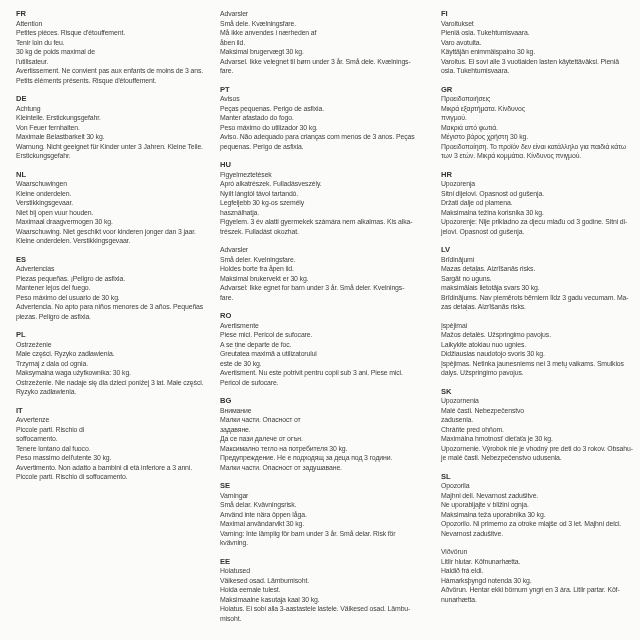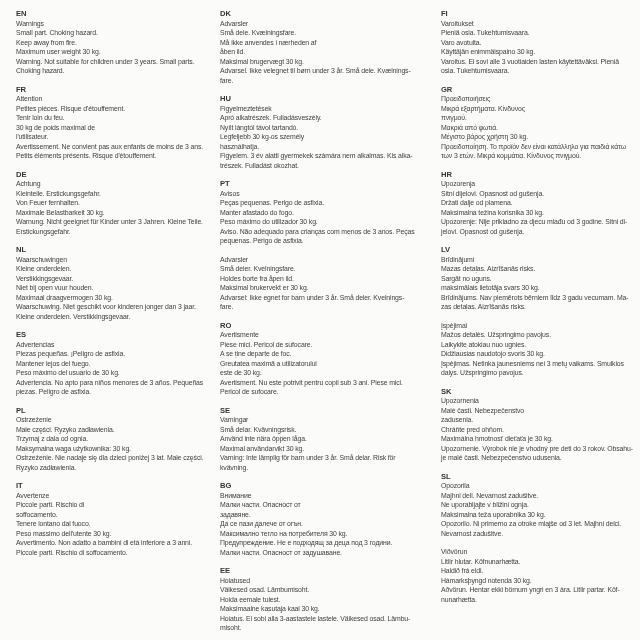--- a/index.html
+++ b/index.html
@@ -42,29 +42,20 @@
     white-space: nowrap;
     color: #414141;
   }
 </style>
 </head>
 <body>
 
 <div class="page">
   <div class="col col-1">
       <div class="lang-block">
-        <span class="lang-code">EN</span>
-        <div class="warning-line">Warnings</div>
-        <div class="warning-line">Small part. Choking hazard.</div>
-        <div class="warning-line">Keep away from fire.</div>
-        <div class="warning-line">Maximum user weight 30 kg.</div>
-        <div class="warning-line">Warning. Not suitable for children under 3 years. Small parts.</div>
-        <div class="warning-line">Choking hazard.</div>
-      </div>
-      <div class="lang-block">
         <span class="lang-code">FR</span>
         <div class="warning-line">Attention</div>
         <div class="warning-line">Petites pièces. Risque d'étouffement.</div>
         <div class="warning-line">Tenir loin du feu.</div>
         <div class="warning-line">30 kg de poids maximal de</div>
         <div class="warning-line">l'utilisateur.</div>
         <div class="warning-line">Avertissement. Ne convient pas aux enfants de moins de 3 ans.</div>
         <div class="warning-line">Petits éléments présents. Risque d'étouffement.</div>
       </div>
       <div class="lang-block">
@@ -110,86 +101,85 @@
         <div class="warning-line">Piccole parti. Rischio di</div>
         <div class="warning-line">soffocamento.</div>
         <div class="warning-line">Tenere lontano dal fuoco.</div>
         <div class="warning-line">Peso massimo dell'utente 30 kg.</div>
         <div class="warning-line">Avvertimento. Non adatto a bambini di età inferiore a 3 anni.</div>
         <div class="warning-line">Piccole parti. Rischio di soffocamento.</div>
       </div>
     </div>
   <div class="col col-2">
       <div class="lang-block">
-        <span class="lang-code">DK</span>
         <div class="warning-line">Advarsler</div>
         <div class="warning-line">Små dele. Kvælningsfare.</div>
         <div class="warning-line">Må ikke anvendes i nærheden af</div>
         <div class="warning-line">åben ild.</div>
         <div class="warning-line">Maksimal brugervægt 30 kg.</div>
         <div class="warning-line">Advarsel. Ikke velegnet til børn under 3 år. Små dele. Kvælnings-</div>
         <div class="warning-line">fare.</div>
+      </div>
+      <div class="lang-block">
+        <span class="lang-code">PT</span>
+        <div class="warning-line">Avisos</div>
+        <div class="warning-line">Peças pequenas. Perigo de asfixia.</div>
+        <div class="warning-line">Manter afastado do fogo.</div>
+        <div class="warning-line">Peso máximo do utilizador 30 kg.</div>
+        <div class="warning-line">Aviso. Não adequado para crianças com menos de 3 anos. Peças</div>
+        <div class="warning-line">pequenas. Perigo de asfixia.</div>
       </div>
       <div class="lang-block">
         <span class="lang-code">HU</span>
         <div class="warning-line">Figyelmeztetések</div>
         <div class="warning-line">Apró alkatrészek. Fulladásveszély.</div>
         <div class="warning-line">Nyílt lángtól távol tartandó.</div>
         <div class="warning-line">Legfeljebb 30 kg-os személy</div>
         <div class="warning-line">használhatja.</div>
         <div class="warning-line">Figyelem. 3 év alatti gyermekek számára nem alkalmas. Kis alka-</div>
         <div class="warning-line">trészek. Fulladást okozhat.</div>
       </div>
       <div class="lang-block">
-        <span class="lang-code">PT</span>
-        <div class="warning-line">Avisos</div>
-        <div class="warning-line">Peças pequenas. Perigo de asfixia.</div>
-        <div class="warning-line">Manter afastado do fogo.</div>
-        <div class="warning-line">Peso máximo do utilizador 30 kg.</div>
-        <div class="warning-line">Aviso. Não adequado para crianças com menos de 3 anos. Peças</div>
-        <div class="warning-line">pequenas. Perigo de asfixia.</div>
-      </div>
-      <div class="lang-block">
         <div class="warning-line">Advarsler</div>
         <div class="warning-line">Små deler. Kvelningsfare.</div>
         <div class="warning-line">Holdes borte fra åpen ild.</div>
         <div class="warning-line">Maksimal brukervekt er 30 kg.</div>
         <div class="warning-line">Advarsel: Ikke egnet for barn under 3 år. Små deler. Kvelnings-</div>
         <div class="warning-line">fare.</div>
       </div>
       <div class="lang-block">
         <span class="lang-code">RO</span>
         <div class="warning-line">Avertismente</div>
         <div class="warning-line">Piese mici. Pericol de sufocare.</div>
         <div class="warning-line">A se ține departe de foc.</div>
         <div class="warning-line">Greutatea maximă a utilizatorului</div>
         <div class="warning-line">este de 30 kg.</div>
         <div class="warning-line">Avertisment. Nu este potrivit pentru copii sub 3 ani. Piese mici.</div>
         <div class="warning-line">Pericol de sufocare.</div>
       </div>
       <div class="lang-block">
-        <span class="lang-code">SE</span>
-        <div class="warning-line">Varningar</div>
-        <div class="warning-line">Små delar. Kvävningsrisk.</div>
-        <div class="warning-line">Använd inte nära öppen låga.</div>
-        <div class="warning-line">Maximal användarvikt 30 kg.</div>
-        <div class="warning-line">Varning: Inte lämplig för barn under 3 år. Små delar. Risk för</div>
-        <div class="warning-line">kvävning.</div>
-      </div>
-      <div class="lang-block">
         <span class="lang-code">BG</span>
         <div class="warning-line">Внимание</div>
         <div class="warning-line">Малки части. Опасност от</div>
         <div class="warning-line">задавяне.</div>
         <div class="warning-line">Да се пази далече от огън.</div>
         <div class="warning-line">Максимално тегло на потребителя 30 kg.</div>
         <div class="warning-line">Предупреждение. Не е подходящ за деца под 3 години.</div>
         <div class="warning-line">Малки части. Опасност от задушаване.</div>
       </div>
       <div class="lang-block">
+        <span class="lang-code">SE</span>
+        <div class="warning-line">Varningar</div>
+        <div class="warning-line">Små delar. Kvävningsrisk.</div>
+        <div class="warning-line">Använd inte nära öppen låga.</div>
+        <div class="warning-line">Maximal användarvikt 30 kg.</div>
+        <div class="warning-line">Varning: Inte lämplig för barn under 3 år. Små delar. Risk för</div>
+        <div class="warning-line">kvävning.</div>
+      </div>
+      <div class="lang-block">
         <span class="lang-code">EE</span>
         <div class="warning-line">Hoiatused</div>
         <div class="warning-line">Väikesed osad. Lämbumisoht.</div>
         <div class="warning-line">Hoida eemale tulest.</div>
         <div class="warning-line">Maksimaalne kasutaja kaal 30 kg.</div>
         <div class="warning-line">Hoiatus. Ei sobi alla 3-aastastele lastele. Väikesed osad. Lämbu-</div>
         <div class="warning-line">misoht.</div>
       </div>
     </div>
   <div class="col col-3">

